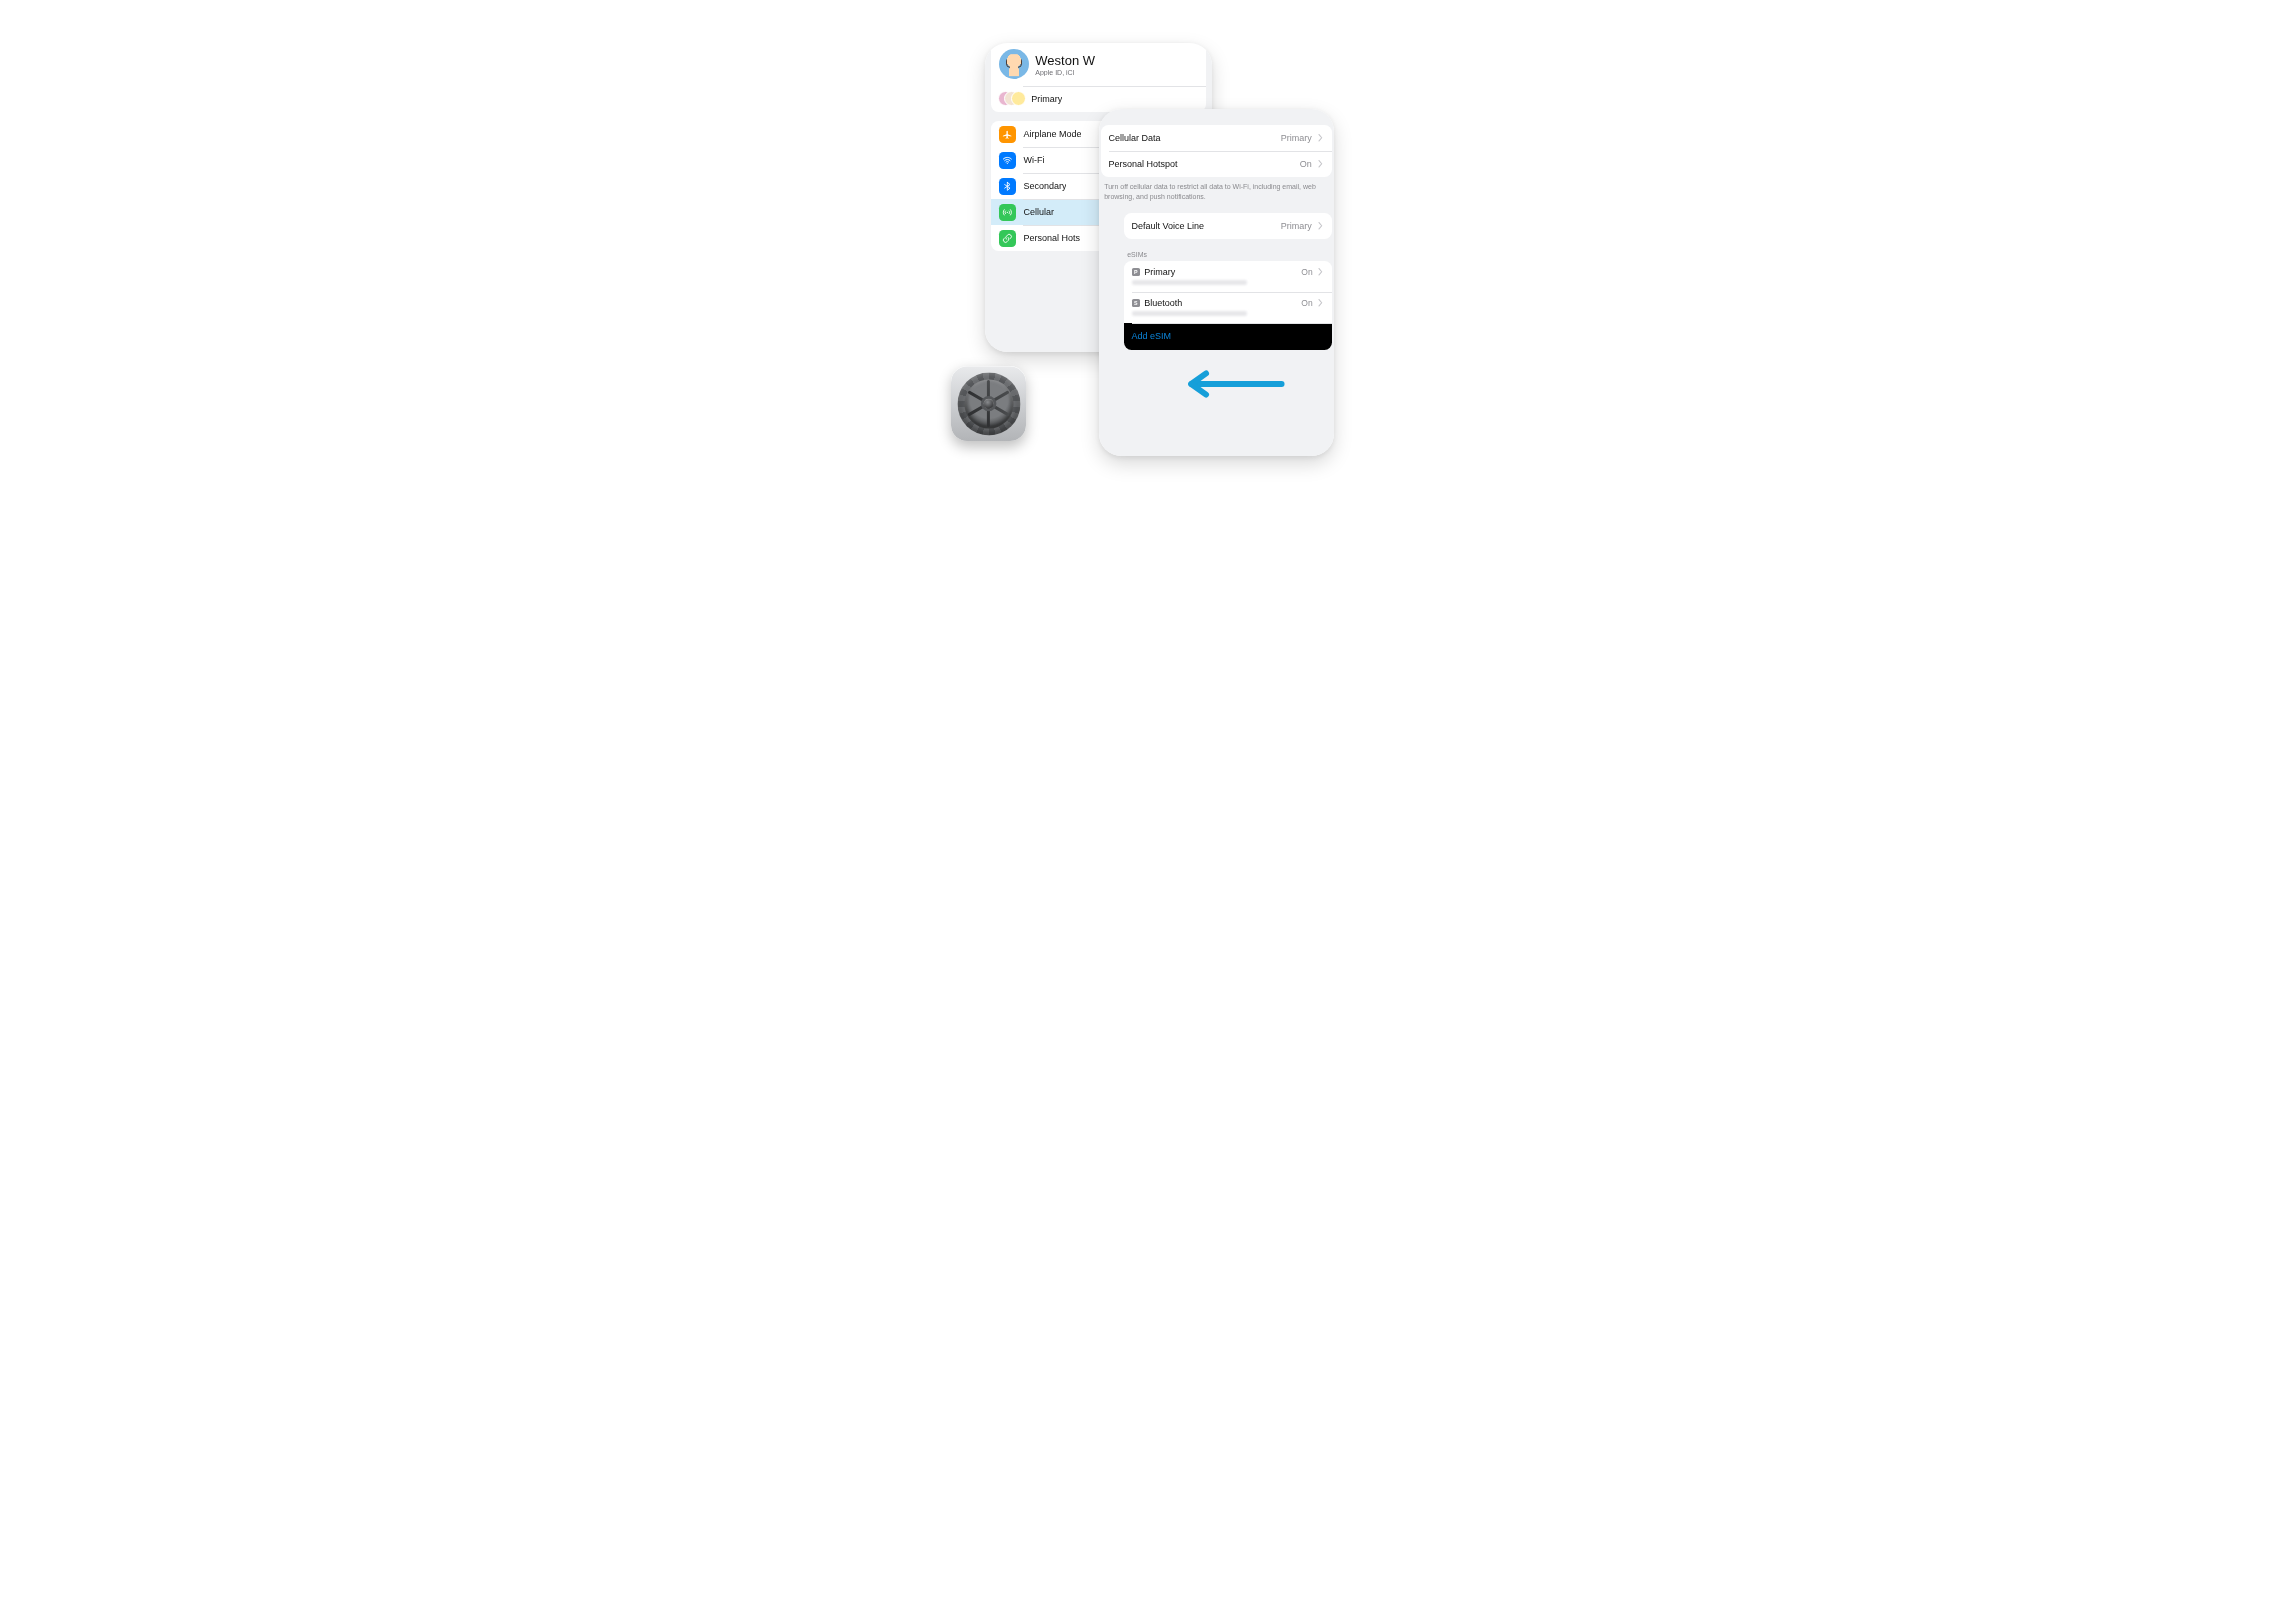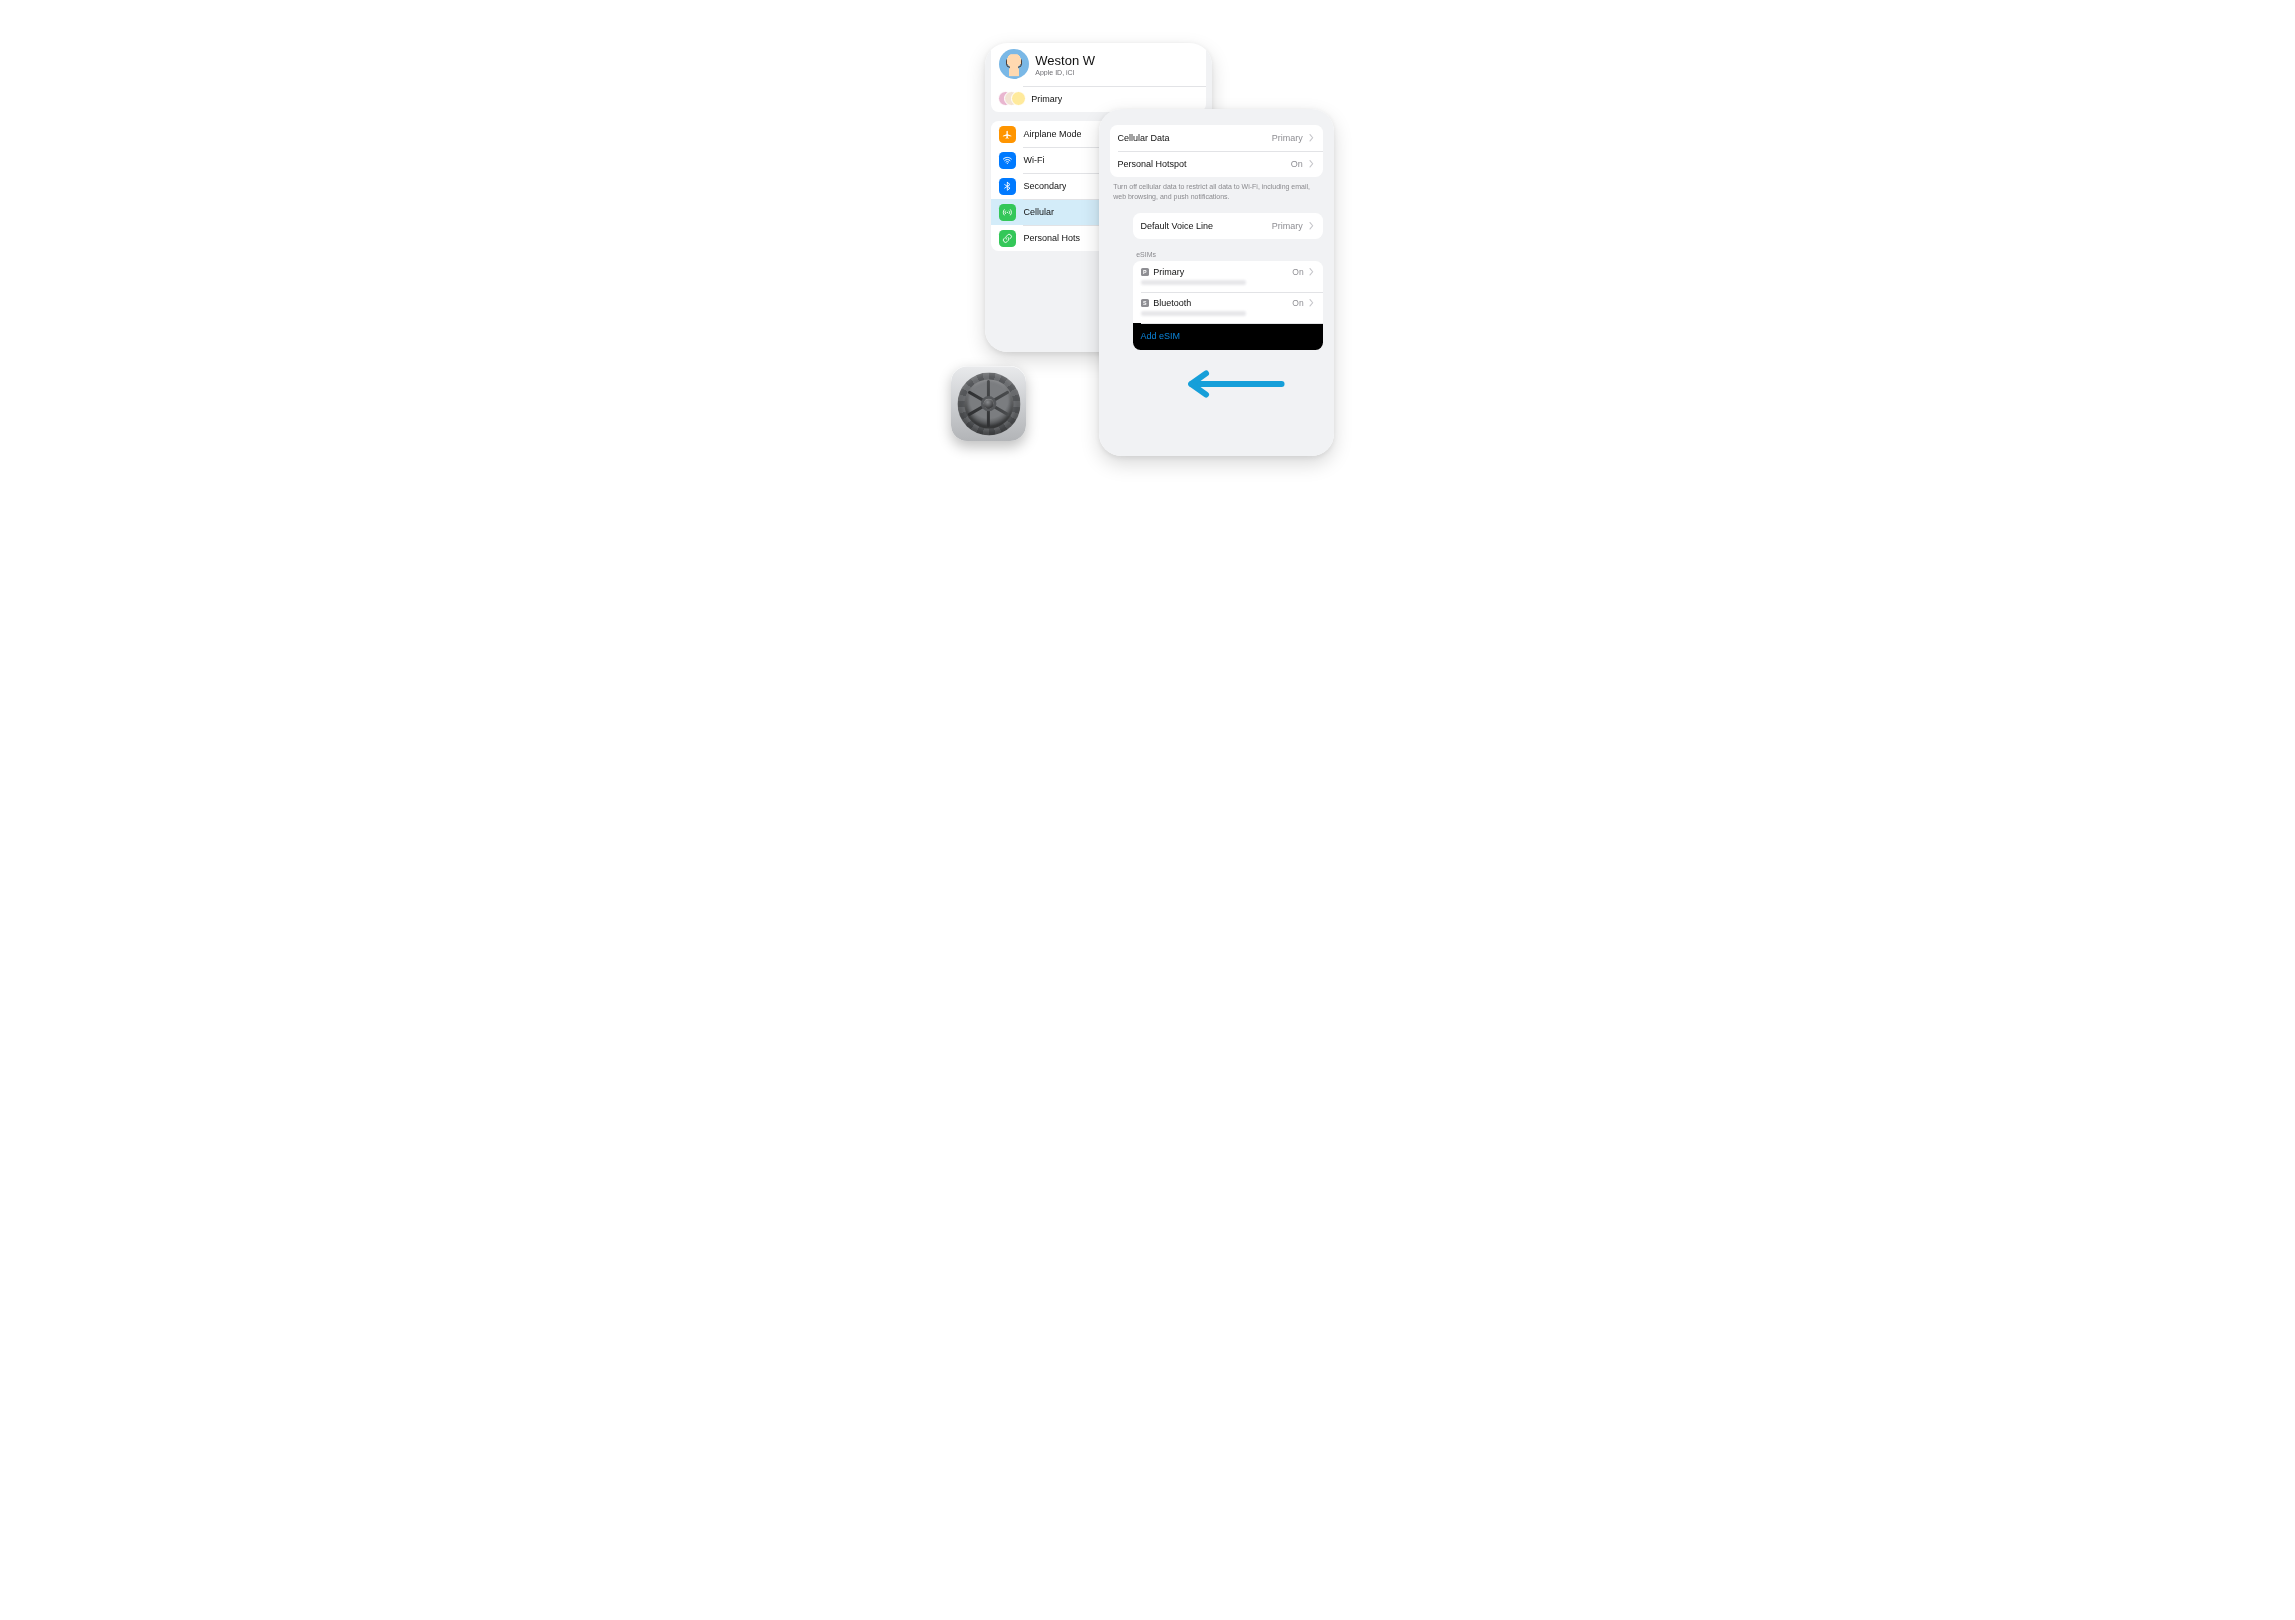--- a/index.html
+++ b/index.html
@@ -129,21 +129,21 @@
   .family-icons .d2{left:6.4px;background:#f2e3d3;}
   .family-icons .d3{left:13px;background:#ffea9c;}
   
   .phone-cellular{
     top:109px;left:296px;
     width:235px;height:347px;
     z-index:2;
   }
   .phone-cellular .phone-surface{background:#f1f2f4;}
   .sec{
-    margin:0 11px;
+    margin:0 2px;
   }
   .sec + .sec{margin-top:11.7px;padding-left:23px;}
   .card{
     background:#fff;
     border-radius:7.5px;
     overflow:hidden;
   }
   .crow{
     display:flex;align-items:center;
     min-height:26px;

